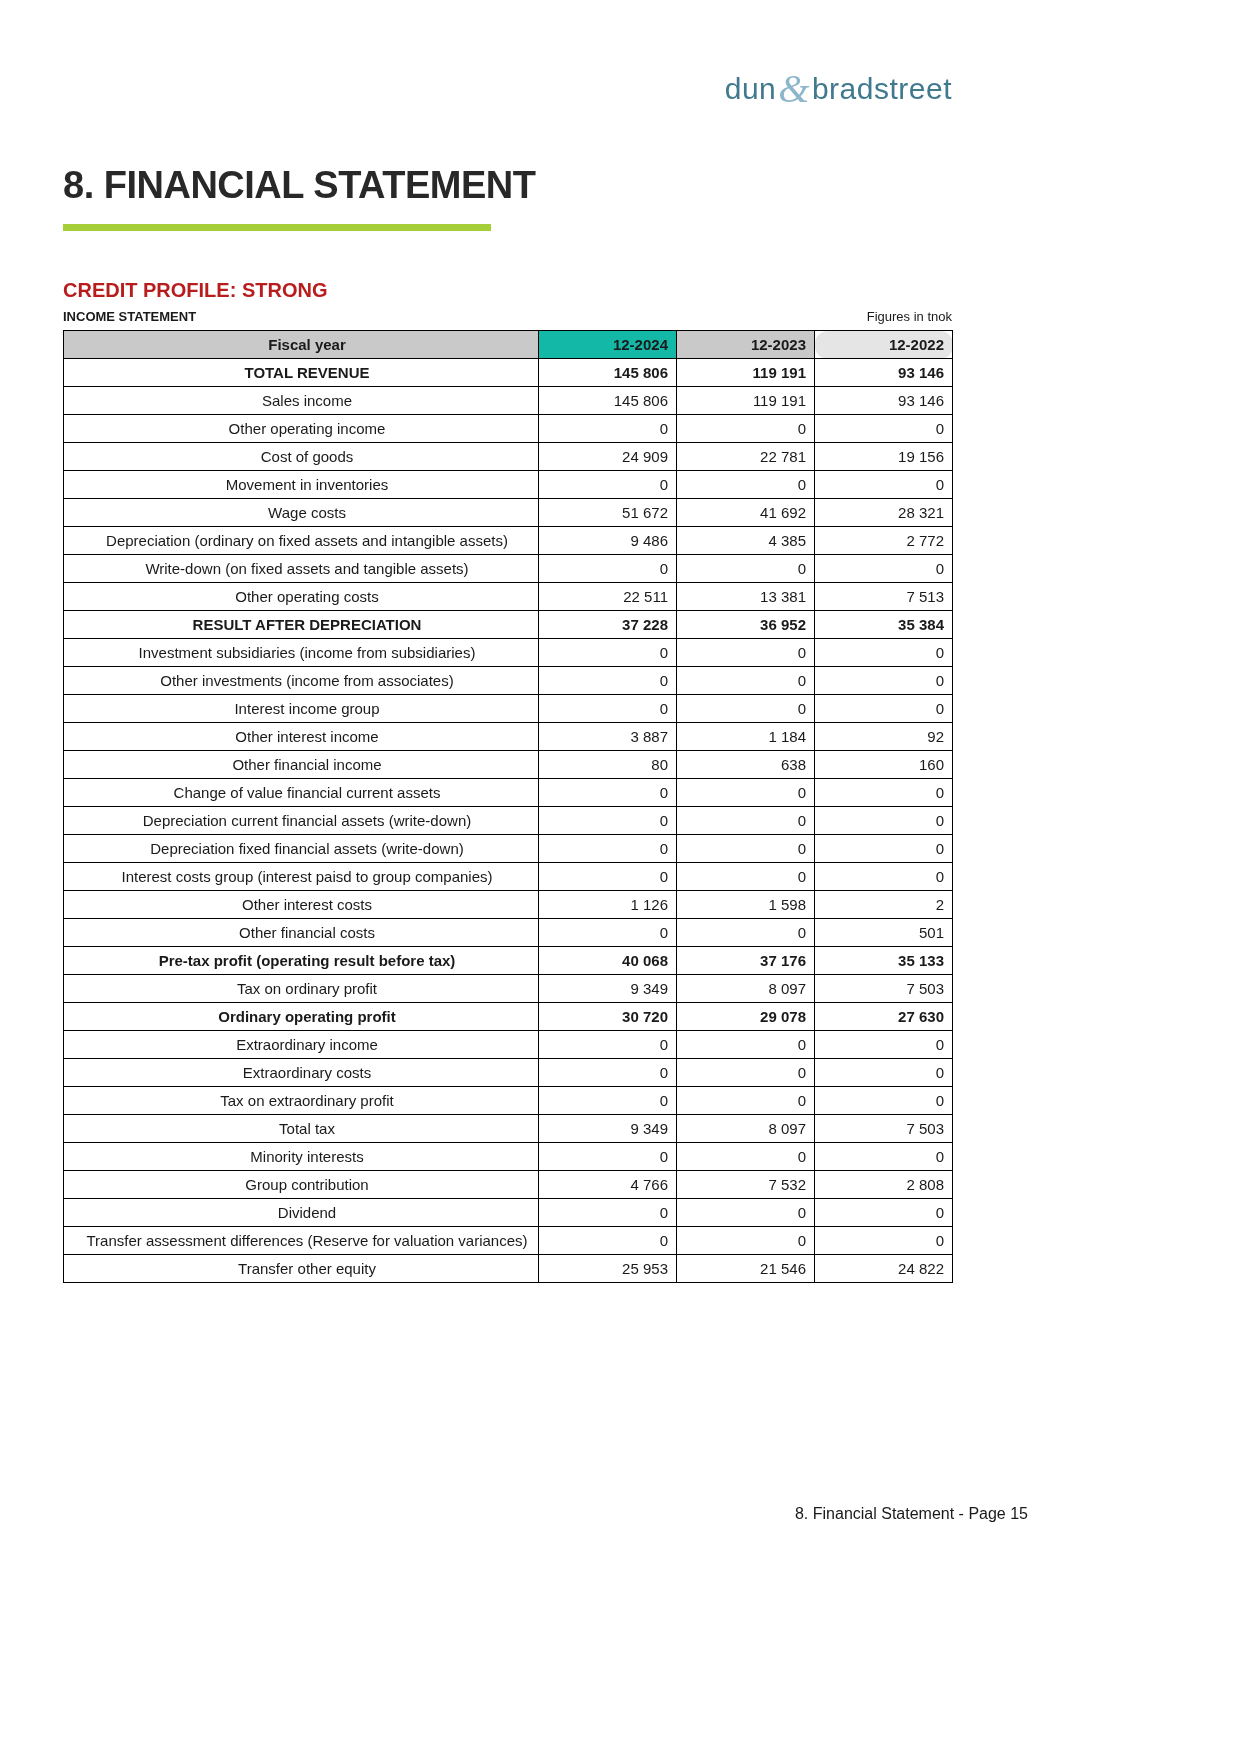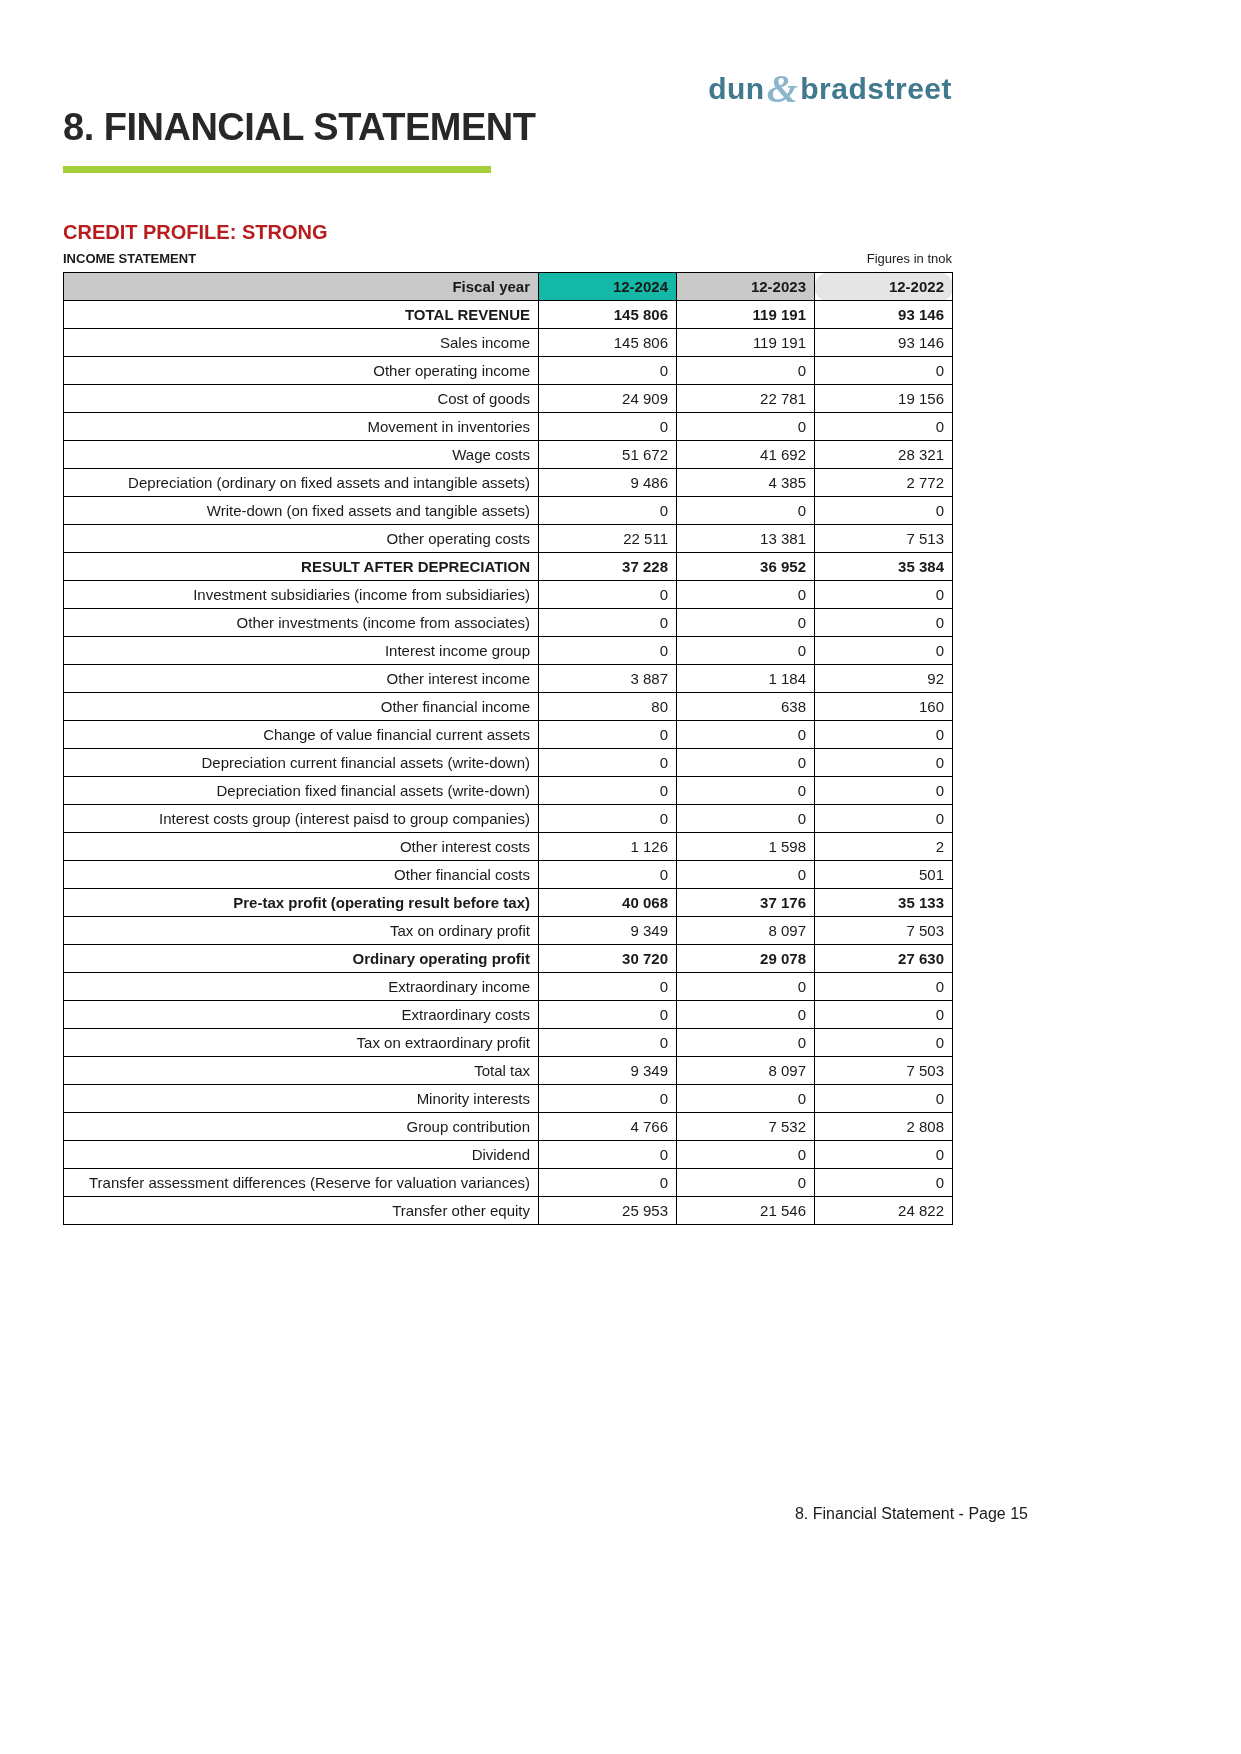--- a/index.html
+++ b/index.html
@@ -15,34 +15,35 @@
     position: absolute;
     left: 63px; top: 0;
     width: 889px;
   }
   .logo-row { margin-top: 72px; text-align: right; }
   .logo {
     display: inline-block;
     font-size: 30px;
     color: #41798f;
     letter-spacing: 0.5px;
-    font-weight: 700;
+    font-weight: 400;
     white-space: nowrap;
   }
   .logo .amp {
     color: #8cb6ca;
     font-family: "Liberation Serif", serif;
     font-style: italic;
     font-size: 40px;
     line-height: 0;
     position: relative;
     top: 3px;
     padding: 0 2px;
   }
   h1.page-title {
+    margin-top: 58px;
     font-size: 38px;
     font-weight: 800;
     letter-spacing: -0.5px;
     color: #282828;
   }
   .green-rule {
     margin-top: 17px;
     width: 428px;
     height: 7px;
   }
@@ -70,21 +71,21 @@
   }
   table.fin th, table.fin td {
     border: 1px solid #000000;
     height: 28px;
     padding: 2px 8px;
     white-space: nowrap;
     overflow: hidden;
     vertical-align: middle;
   }
   table.fin th:first-child, table.fin td:first-child {
-    text-align: right;
+    text-align: center;
     width: 475px;
     padding-left: 20px;
   }
   table.fin .num { text-align: right; width: 138px; }
   table.fin thead th { font-weight: 700; }
   table.fin tr.bold td { font-weight: 700; }
   .page-footer {
     position: absolute;
     left: 76px;
     top: 1505px;

